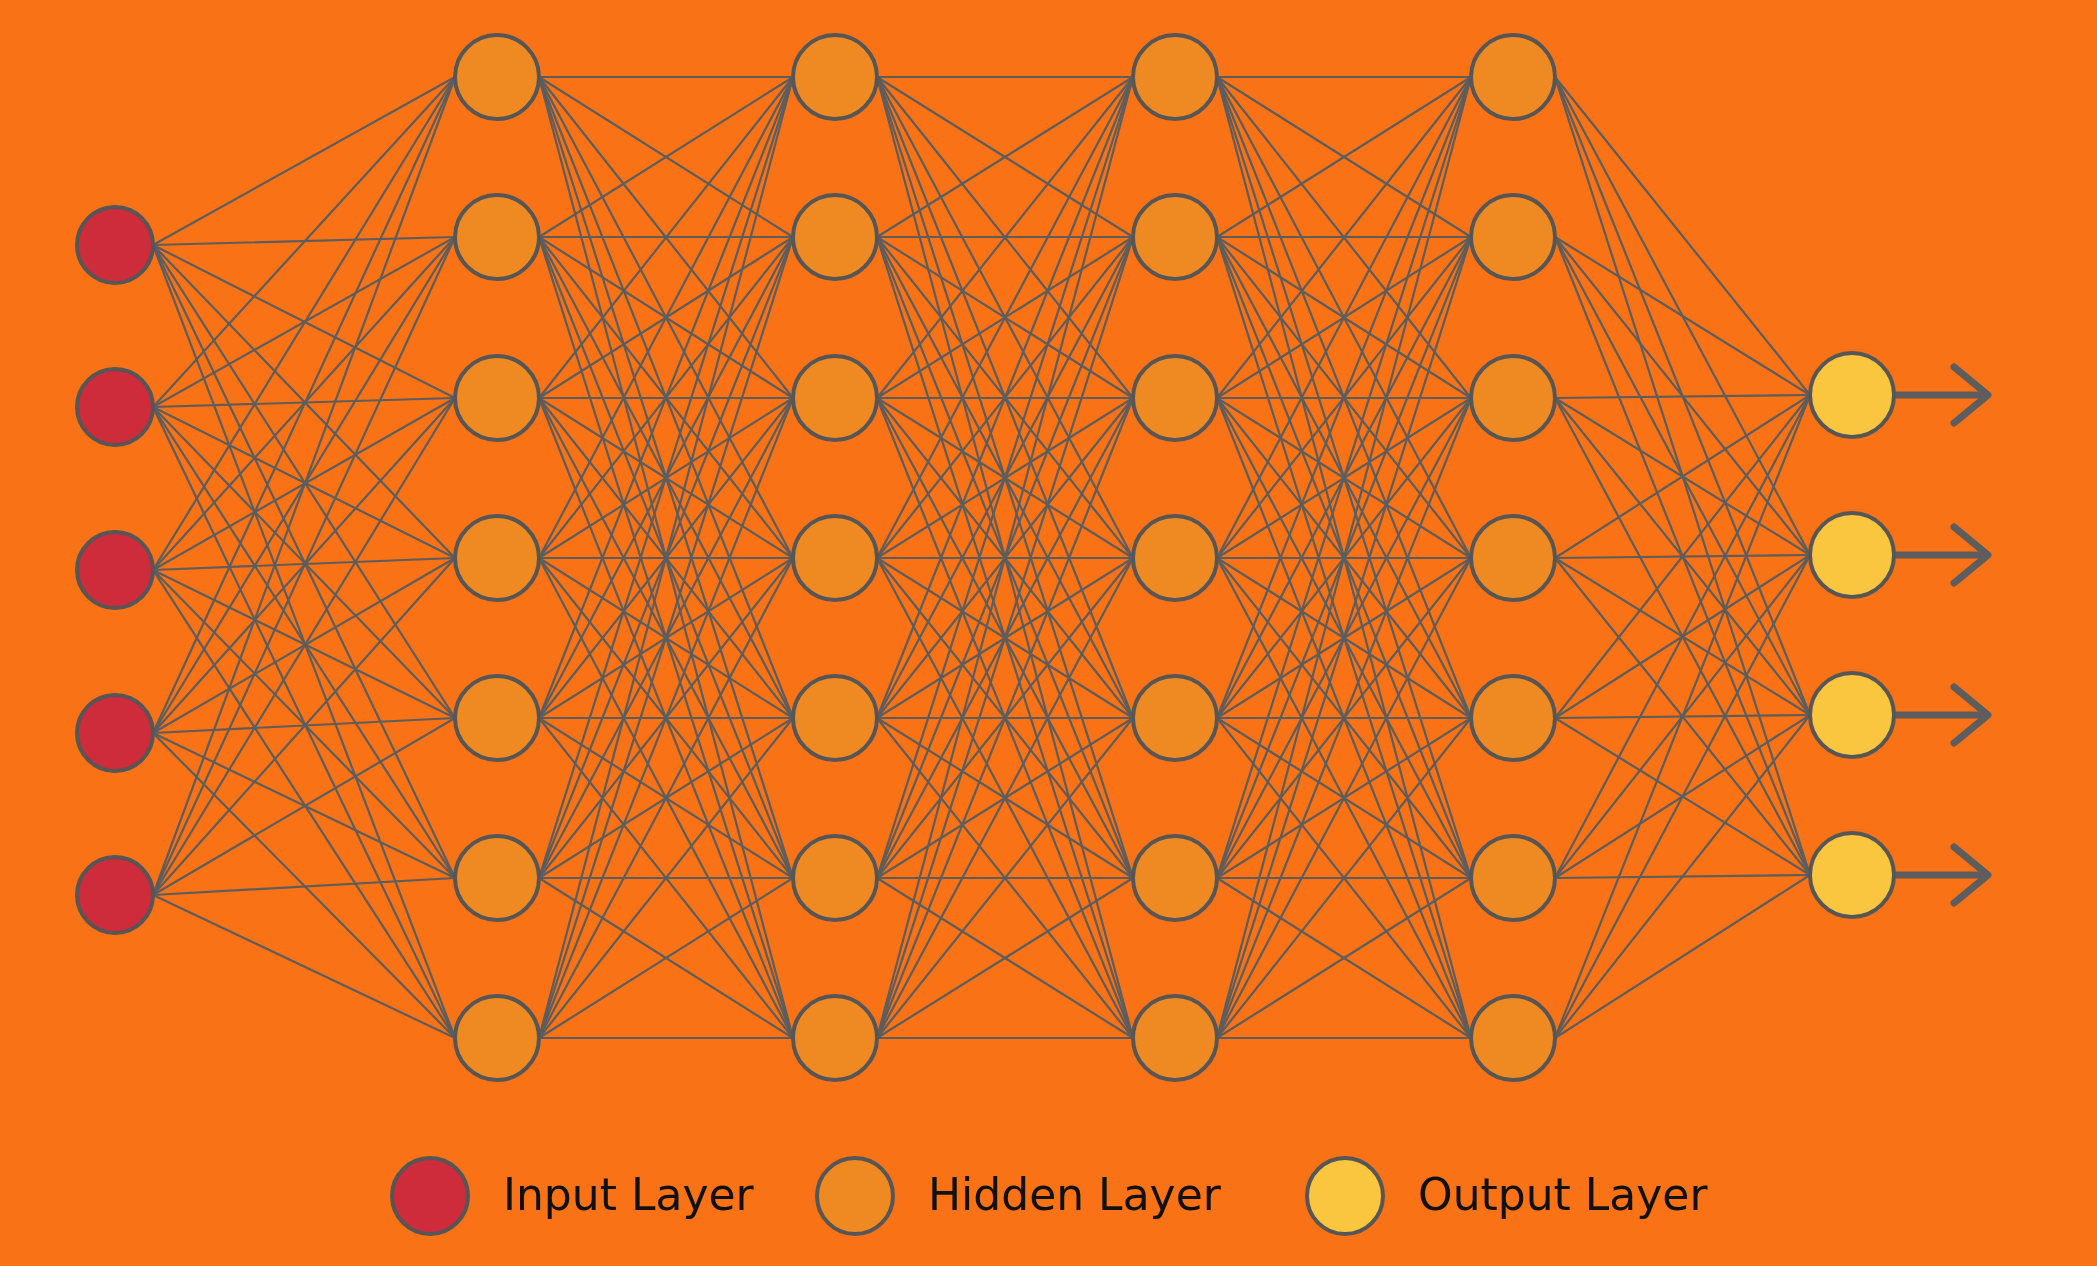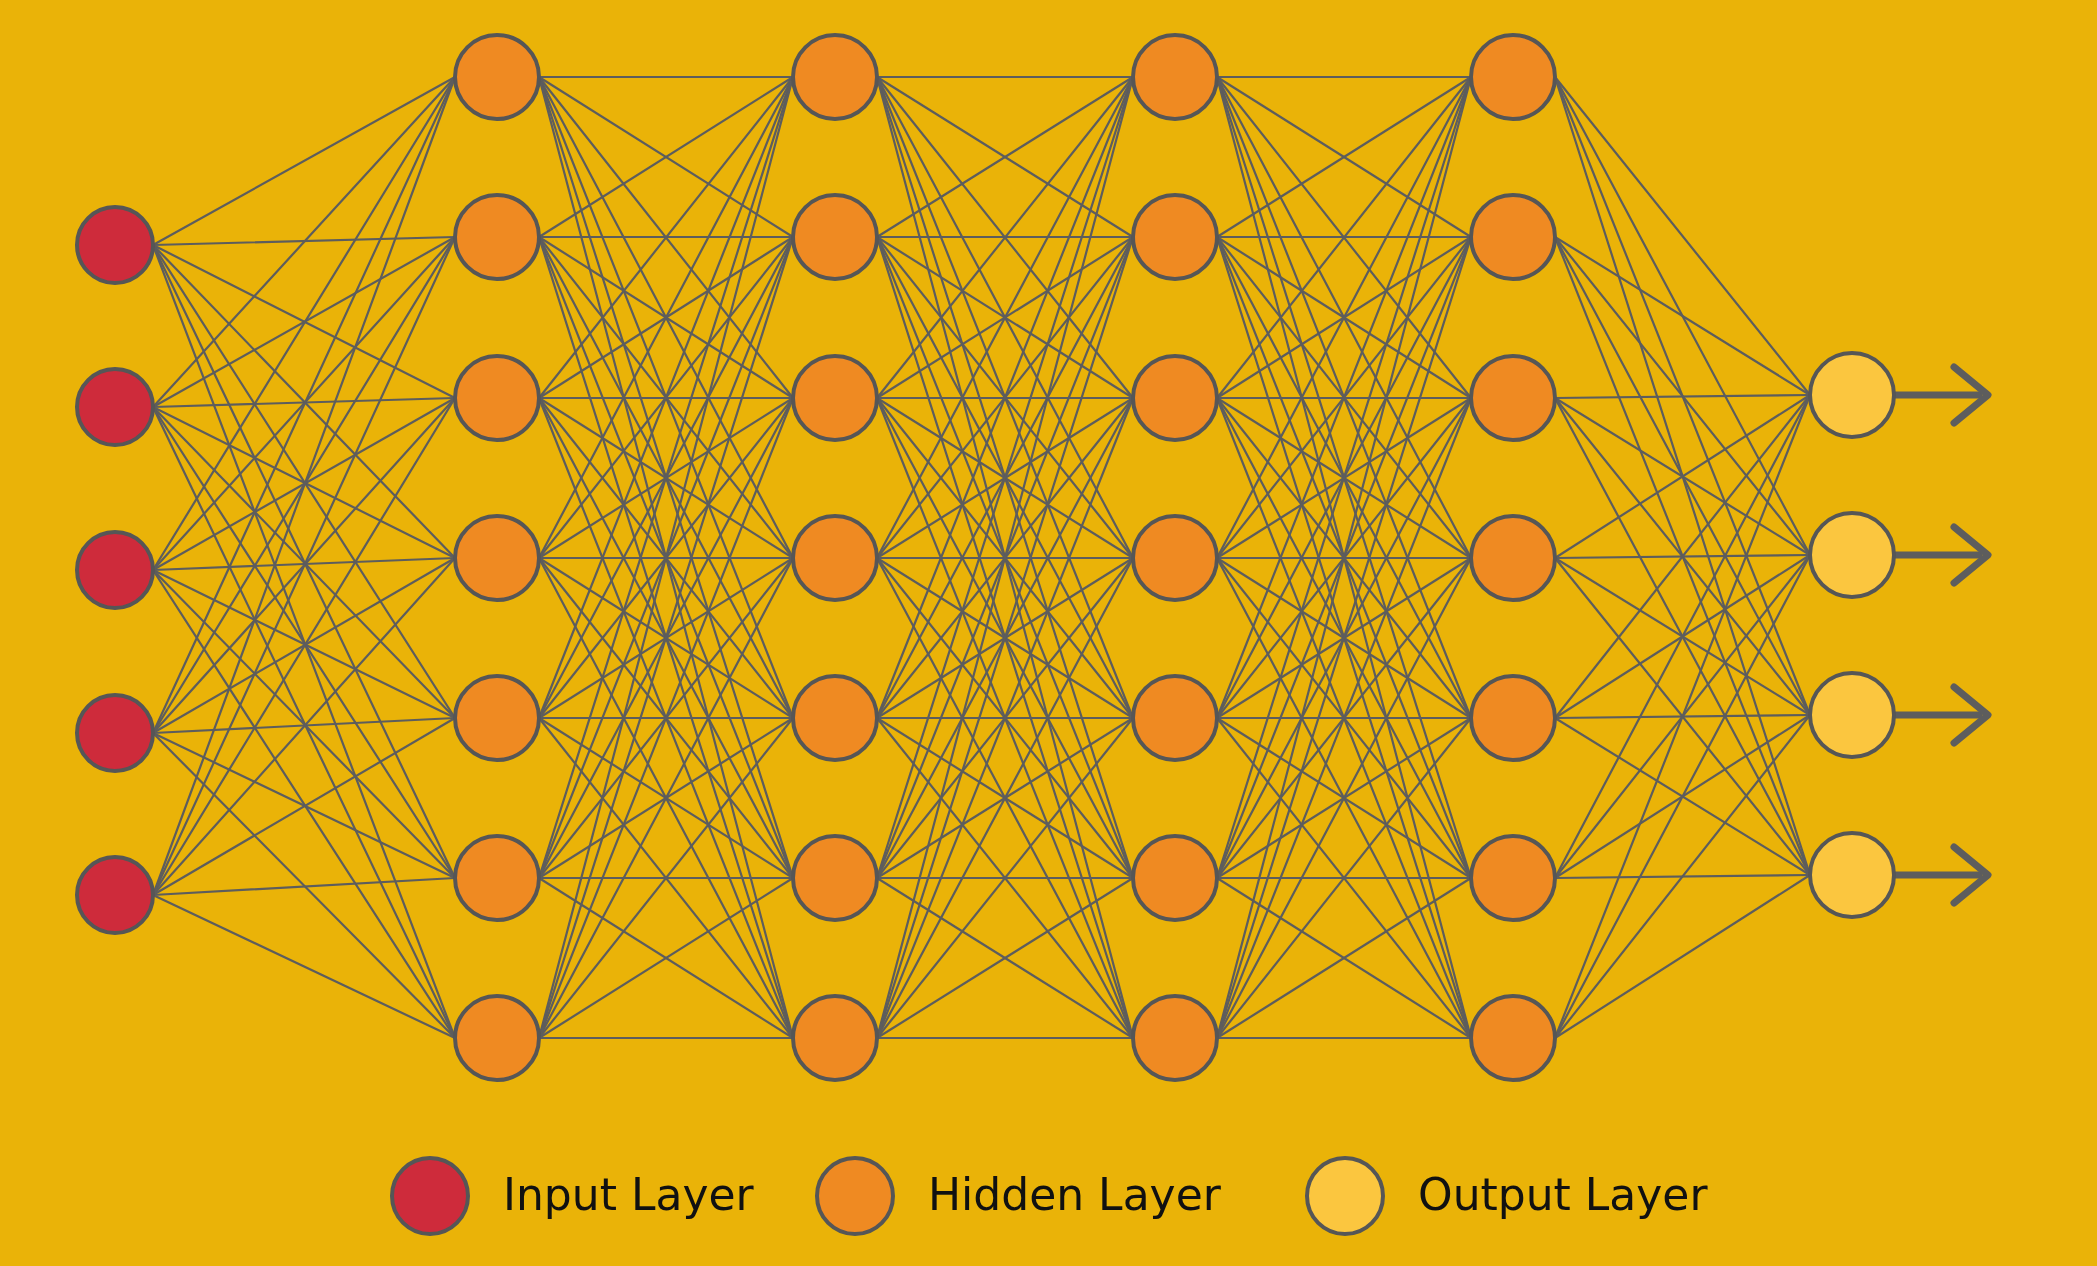--- a/index.html
+++ b/index.html
@@ -11,21 +11,21 @@
   body {
     width: 2097px;
     height: 1266px;
     overflow: hidden;
     font-family: "DejaVu Sans", "Liberation Sans", sans-serif;
   }
   #diagram-root {
     position: relative;
     width: 2097px;
     height: 1266px;
-    background: #eab308;
+    background: #f97316;
   }
   #network-svg {
     position: absolute;
     left: 0;
     top: 0;
     width: 2097px;
     height: 1266px;
     display: block;
   }
   .legend-label {

